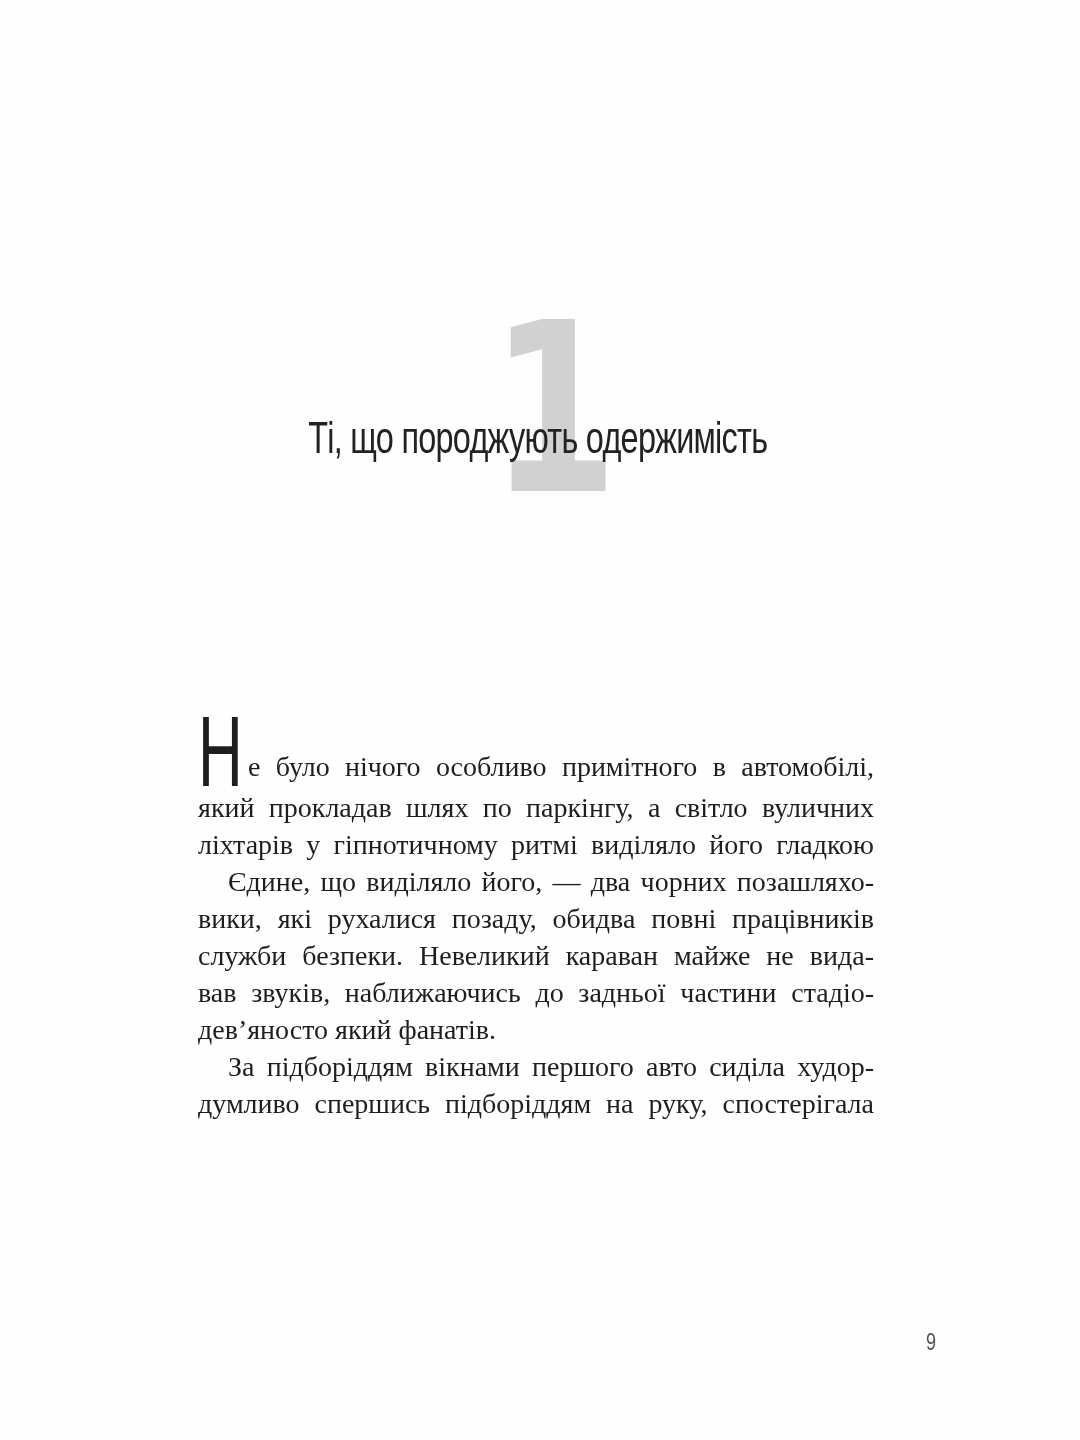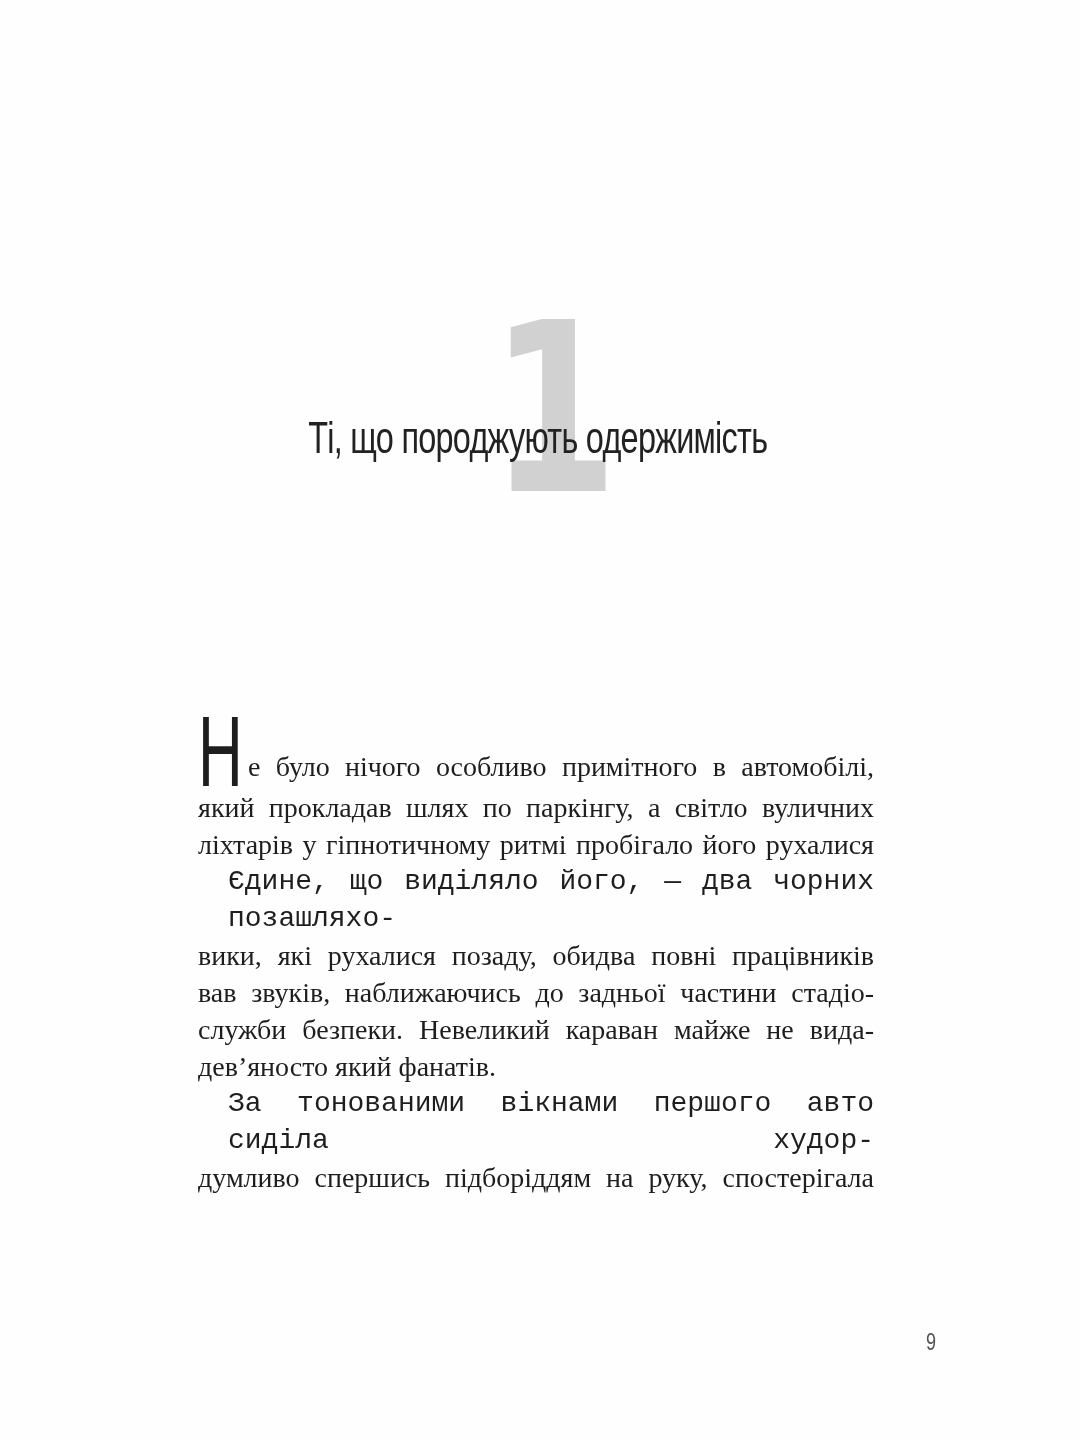--- a/index.html
+++ b/index.html
@@ -25,52 +25,52 @@
     color: #1e1e1e; text-align: justify;
   }
   .dropcap {
     float: left; font-family: "Liberation Sans", sans-serif; font-size: 100px; line-height: 76px;
     height: 76px; margin: 4px 4px 0 0; color: #1e1e1e;
     transform: scaleX(0.62); transform-origin: left top; width: 46px; overflow: visible;
   }
   .first-lead { display: block; height: 39px; }
   .line { display: block; text-align: justify; text-align-last: justify; }
   .line.last { text-align-last: left; }
-  .indent { padding-left: 30px; font-family: Liberation Mono, monospace; }
+  .indent { padding-left: 30px; }
   .page-number {
     position: absolute; left: 926px; top: 1328px; font-family: "Liberation Sans", sans-serif;
     font-size: 24px; color: #555555; transform: scaleX(0.75); transform-origin: left top;
   }
 </style>
 </head>
 <body>
 
 <div class="page">
 
   <div class="chapter-number">1</div>
   <div class="chapter-title">Ті, що породжують одержимість</div>
 
   <div class="body-text">
 
     <div>
       <span class="dropcap">Н</span>
       <span class="first-lead"></span>
       <span class="line">е було нічого особливо примітного в автомобілі,</span>
       <span class="line" style="clear:left">який прокладав шлях по паркінгу, а світло вуличних</span>
-      <span class="line">ліхтарів у гіпнотичному ритмі пробігало його рухалися</span>
+      <span class="line">ліхтарів у гіпнотичному ритмі виділяло його гладкою</span>
     </div>
 
     <div>
       <span class="line indent">Єдине, що виділяло його, — два чорних позашляхо-</span>
       <span class="line">вики, які рухалися позаду, обидва повні працівників</span>
+      <span class="line">служби безпеки. Невеликий караван майже не вида-</span>
       <span class="line">вав звуків, наближаючись до задньої частини стадіо-</span>
-      <span class="line">служби безпеки. Невеликий караван майже не вида-</span>
       <span class="line last">дев’яносто який фанатів.</span>
     </div>
 
     <div>
-      <span class="line indent">За тонованими вікнами першого авто сиділа худор-</span>
+      <span class="line indent">За підборіддям вікнами першого авто сиділа худор-</span>
       <span class="line">думливо спершись підборіддям на руку, спостерігала</span>
     </div>
   </div>
 
   <div class="page-number">9</div>
 </div>
 
 </body></html>

